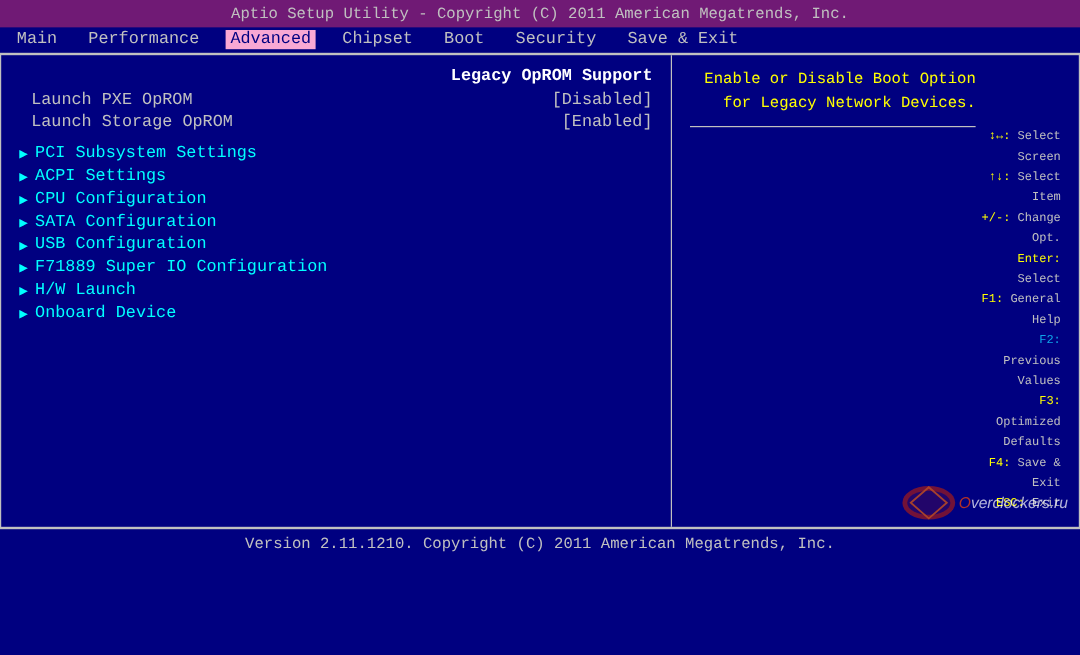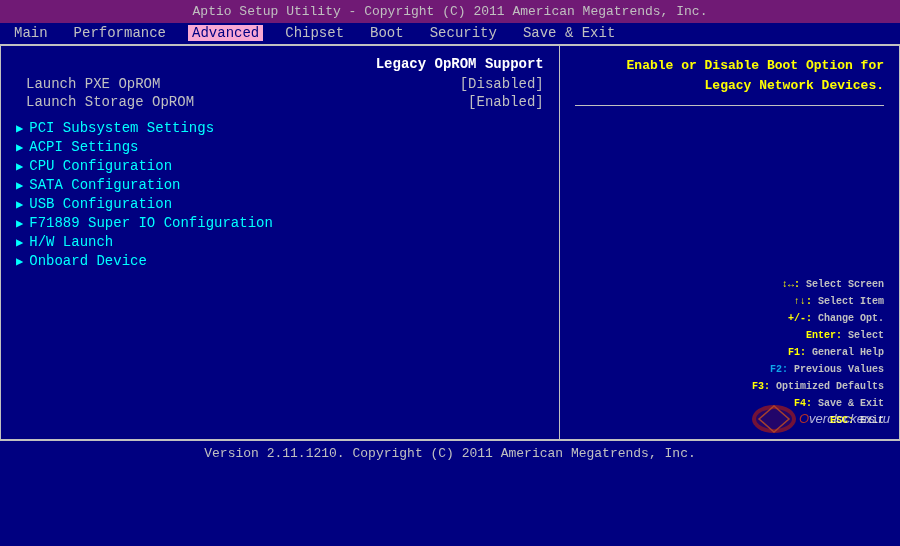--- a/index.html
+++ b/index.html
@@ -91,23 +91,22 @@
       color: #00ffff;
       margin-right: 6px;
       font-size: 12px;
     }
 
     
     #right-panel {
       width: 340px;
       padding: 10px 15px;
       display: flex;
-      flex-direction: column;
+      flex-direction: row;
       justify-content: space-between;
-      font-weight: bold;
     }
 
     #help-text {
       color: #ffff00;
       font-size: 13px;
       line-height: 1.5;
       border-bottom: 1px solid #c0c0c0;
       padding-bottom: 10px;
       margin-bottom: auto;
     }

